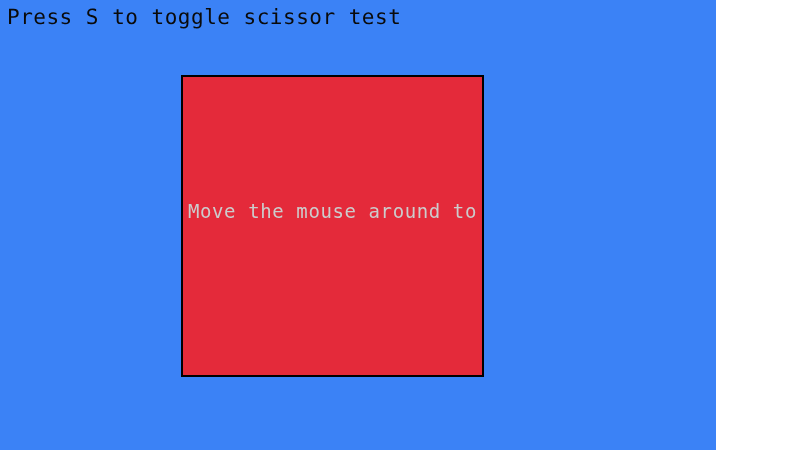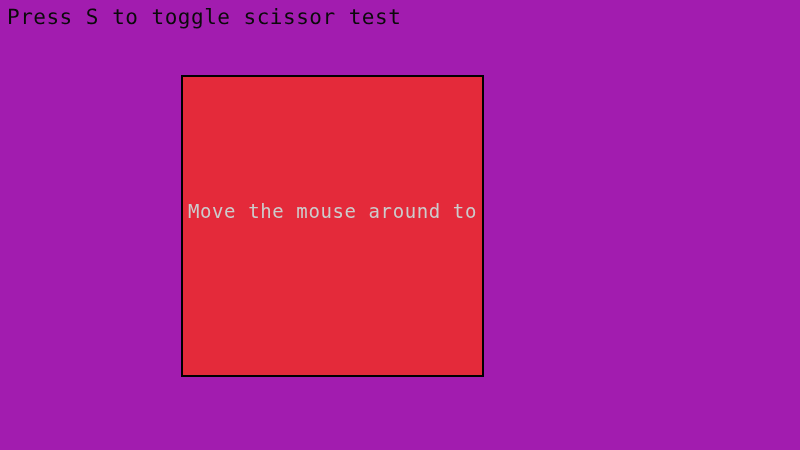--- a/index.html
+++ b/index.html
@@ -10,23 +10,23 @@
 
   body {
     width: 800px;
     height: 450px;
     overflow: hidden;
     font-family: "DejaVu Sans Mono", monospace;
   }
 
   #app {
     position: relative;
-    width: 800px;
+    width: 716px;
     height: 450px;
-    background: #a21caf;
+    background: #3b82f6;
     overflow: hidden;
   }
 
   
   #hint-text {
     position: absolute;
     left: 7px;
     top: 4px;
     font-family: "DejaVu Sans Mono", monospace;
     font-size: 21px;

